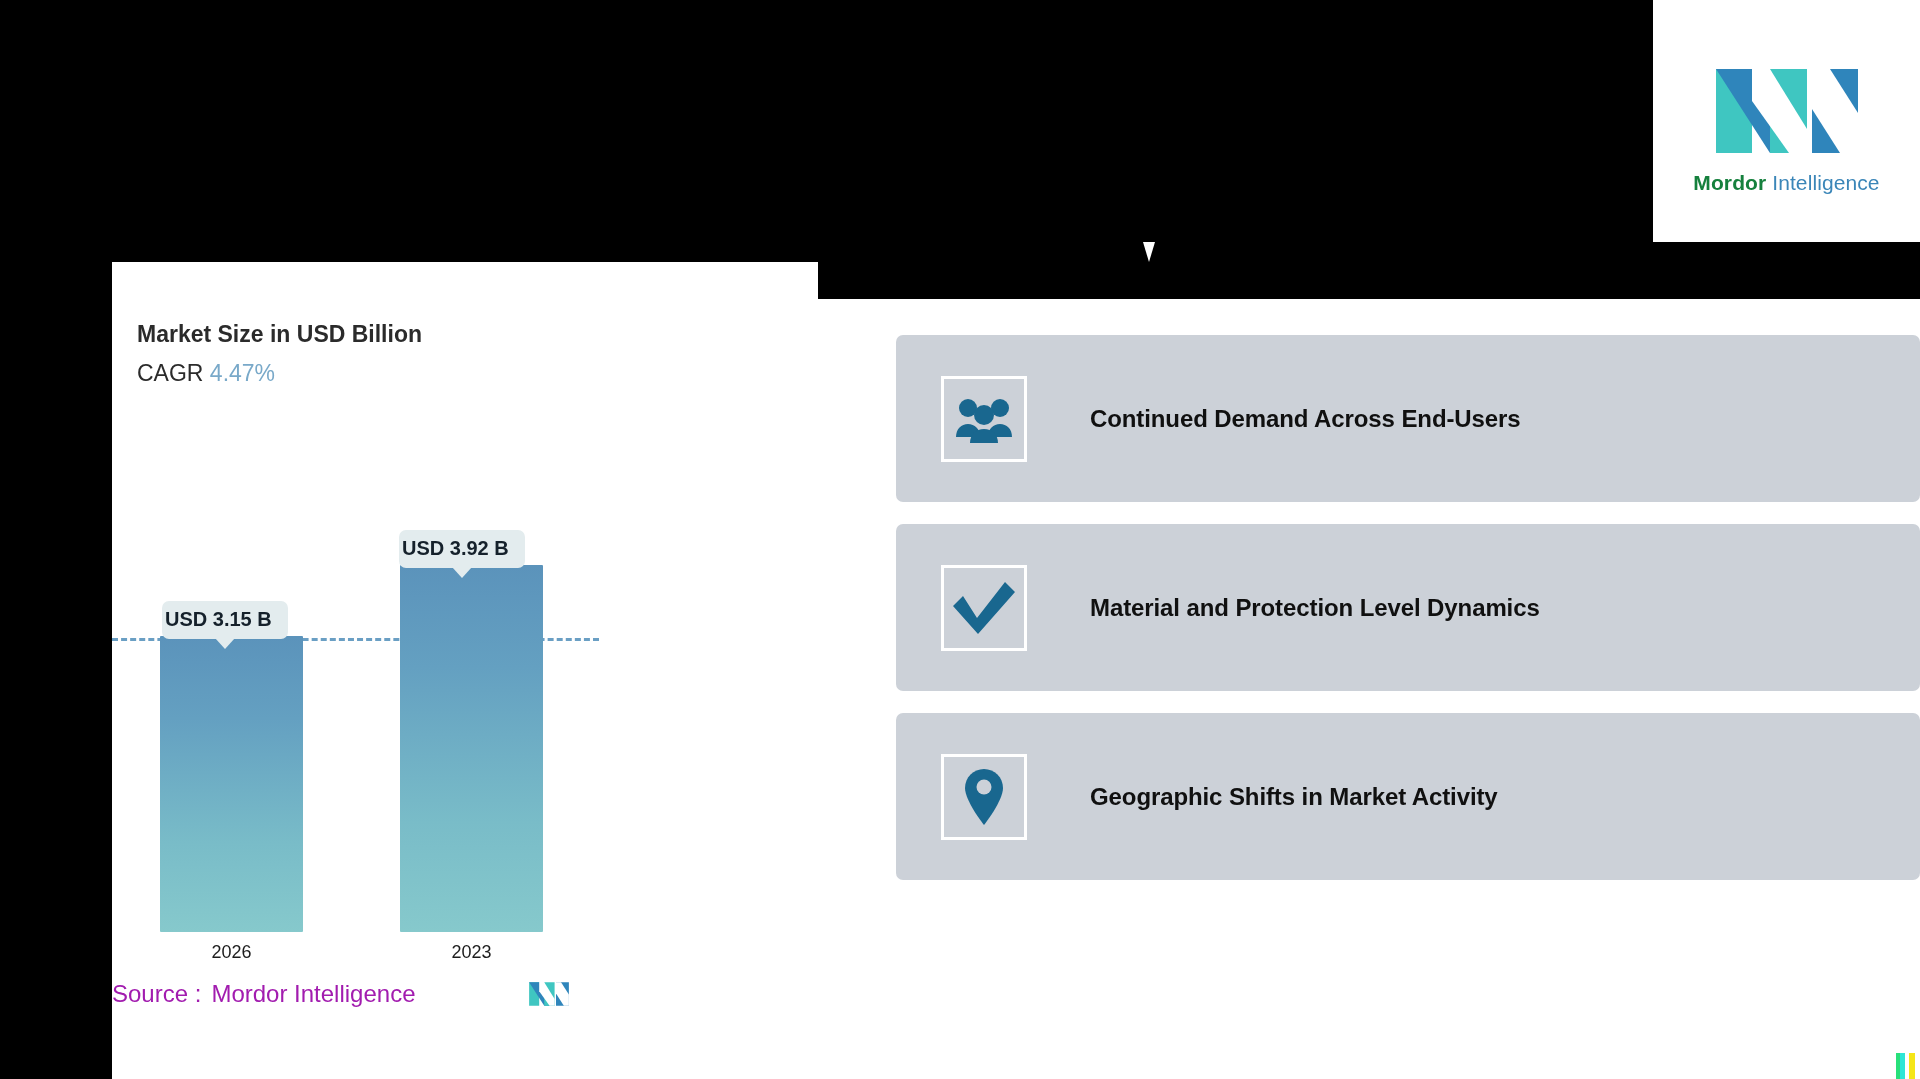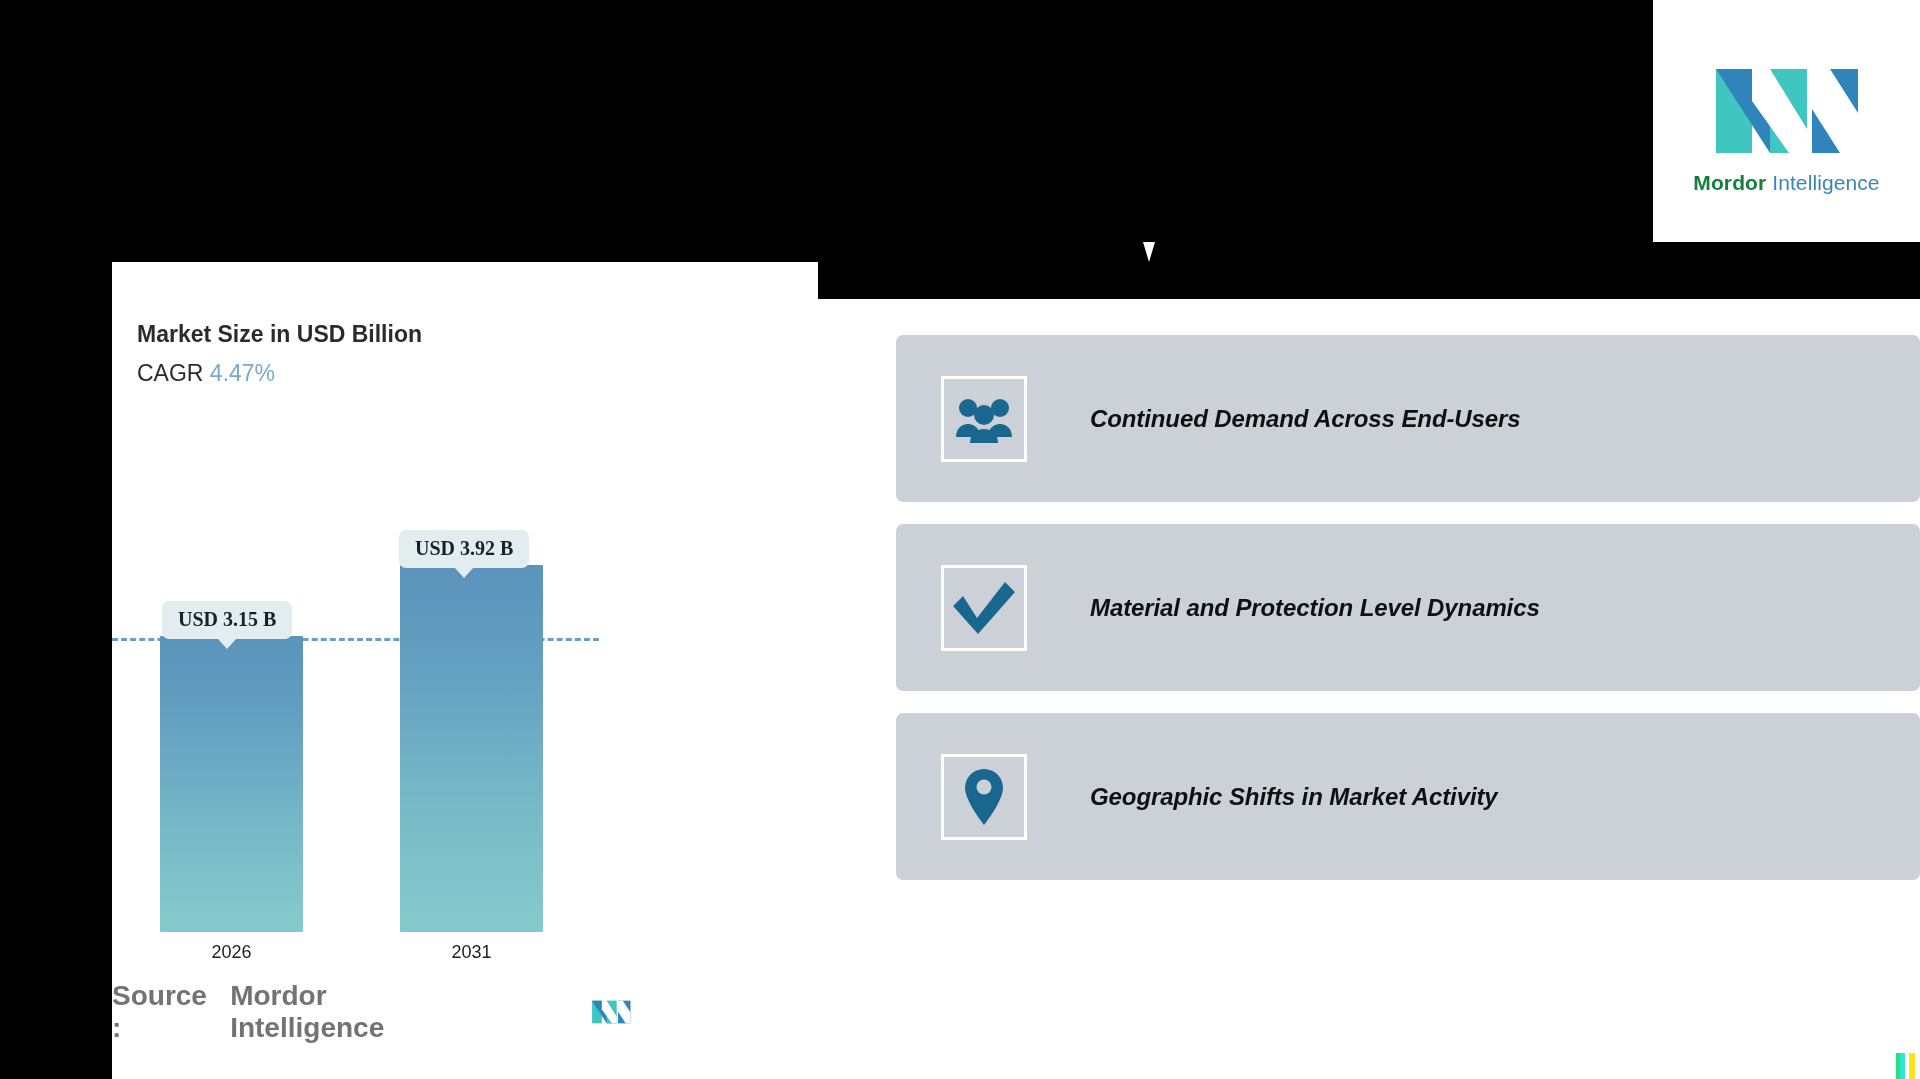--- a/index.html
+++ b/index.html
@@ -63,24 +63,23 @@
     border-radius:1px;
     background:linear-gradient(180deg,#5b93bb 0%, #64a0c1 28%, #79bcc8 70%, #86c9cc 100%);
   }
   .bar-2026 { left:48px;  width:143px; height:296px; }
   .bar-2031 { left:288px; width:143px; height:367px; }
 
   .tip {
     position:absolute;
     background:#e3ecee;
     border-radius:7px;
-    padding:7px 16px 8px 16px;
+    padding:7px 16px 8px 3px;
     font-size:20px; font-weight:600; color:#15212b;
     white-space:nowrap;
-    font-family:Liberation Serif, serif;
   }
   .tip::after {
     content:""; position:absolute; left:50%; bottom:-10px;
     margin-left:-10px;
     border-left:10px solid transparent;
     border-right:10px solid transparent;
     border-top:11px solid #e3ecee;
   }
   .tip-2026 { left:50px;  top:189px; }
   .tip-2031 { left:287px; top:118px; }
@@ -89,21 +88,21 @@
     position:absolute; text-align:center;
     font-size:18px; font-weight:400; color:#1d1d1d;
   }
   .xl-2026 { left:48px;  top:530px; width:143px; }
   .xl-2031 { left:288px; top:530px; width:143px; }
 
   .source-row {
     position:absolute; left:0px; top:568px; width:520px;
     display:flex; align-items:center;
   }
-  .source-text { font-size:28px; color:#737373; font-weight:700; }
+  .source-text { font-size:24px; color:#a21caf; font-weight:400; }
   .source-mark { margin-left:112px; width:42px; height:28px; display:block; }
 
   
   .panel { position:absolute; left:706px; top:0; width:1102px; height:817px; }
 
   .panel-bar {
     position:absolute; left:0px; top:-20px; width:1102px; height:57px;
     background:#000000;
   }
   .panel-bar-notch {
@@ -127,21 +126,20 @@
     width:86px; height:86px;
     border:3px solid #ffffff;
     display:flex; align-items:center; justify-content:center;
     flex:0 0 auto;
   }
   .card-icon-frame svg { display:block; }
   .card-label {
     margin-left:63px;
     font-size:24px; font-weight:700; color:#101010;
     letter-spacing:-.1px;
-    font-style:italic;
   }
 
   .edge-stripes {
     position:absolute; right:0px; bottom:0px;
     width:24px; height:26px; display:flex;
   }
   .edge-stripes i { display:block; height:100%; }
   .s-green { width:4px; background:#28e07a; }
   .s-cyan  { width:5px; background:#2ee6d6; }
   .s-gap   { width:4px; background:#ffffff; }
@@ -181,21 +179,21 @@
 
         <div class="dashline"></div>
 
         <div class="bar bar-2026"></div>
         <div class="bar bar-2031"></div>
 
         <div class="tip tip-2026">USD 3.15 B</div>
         <div class="tip tip-2031">USD 3.92 B</div>
 
         <div class="xlabel xl-2026">2026</div>
-        <div class="xlabel xl-2031">2031</div>
+        <div class="xlabel xl-2031">2023</div>
 
         <div class="source-row">
           <span class="source-text">Source :</span>
           <span class="source-text" style="margin-left:10px">Mordor Intelligence</span>
           <svg class="source-mark" viewBox="0 0 150 100">
             <polygon points="4,8 40,8 40,92 4,92" fill="#3fc6c1"></polygon>
             <polygon points="4,8 40,8 95,92 58,92" fill="#2f85bb"></polygon>
             <polygon points="58,8 95,8 95,92 58,92" fill="#3fc6c1"></polygon>
             <polygon points="100,8 146,8 146,92 100,92" fill="#2f85bb"></polygon>
             <polygon points="100,8 118,8 146,52 146,92 128,92 100,48" fill="#ffffff"></polygon>

